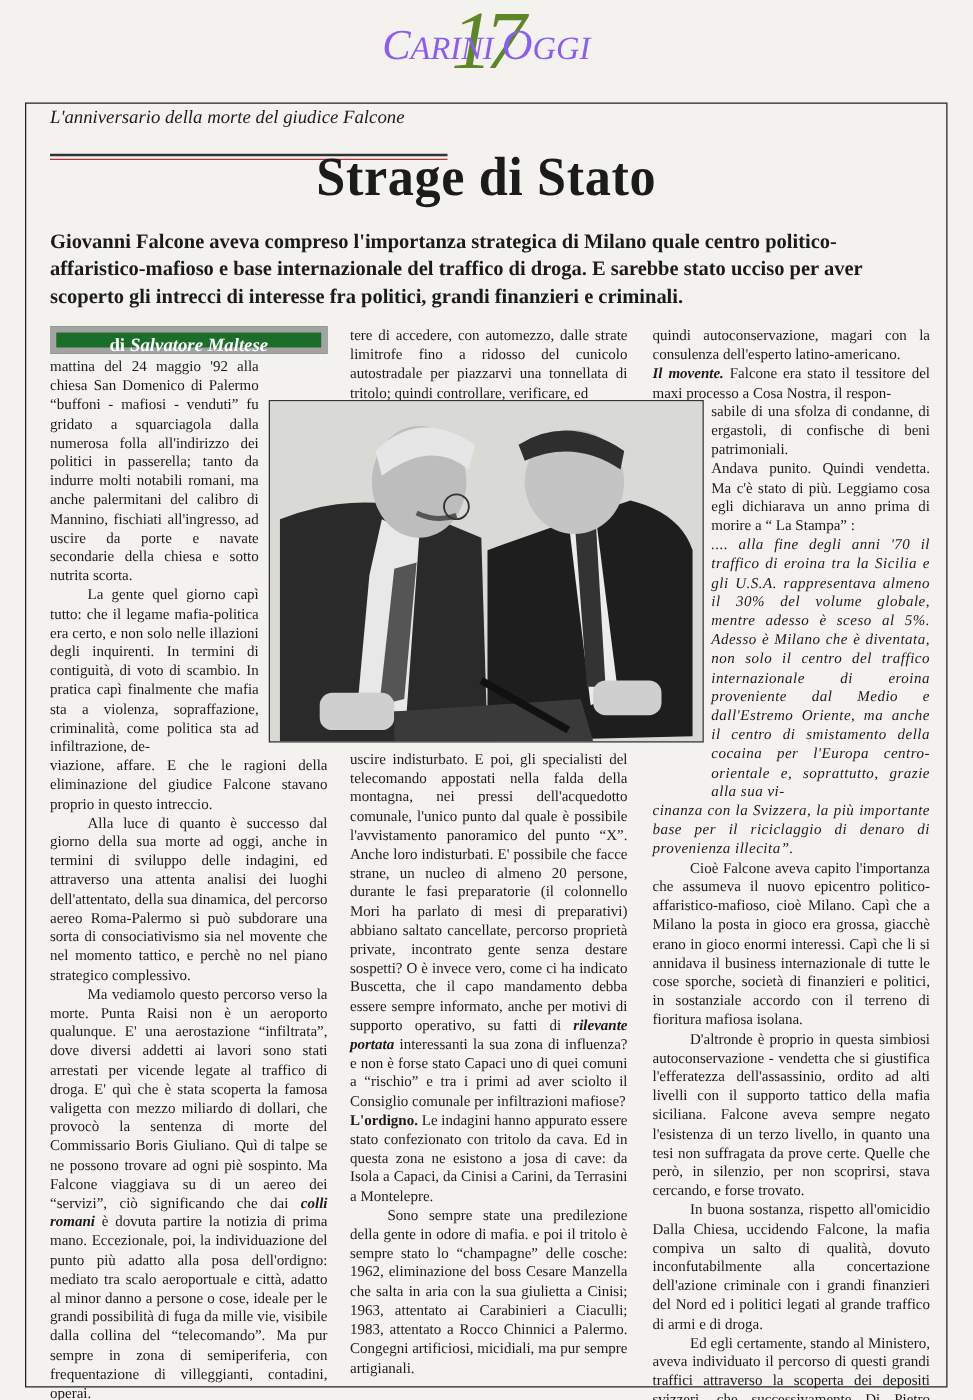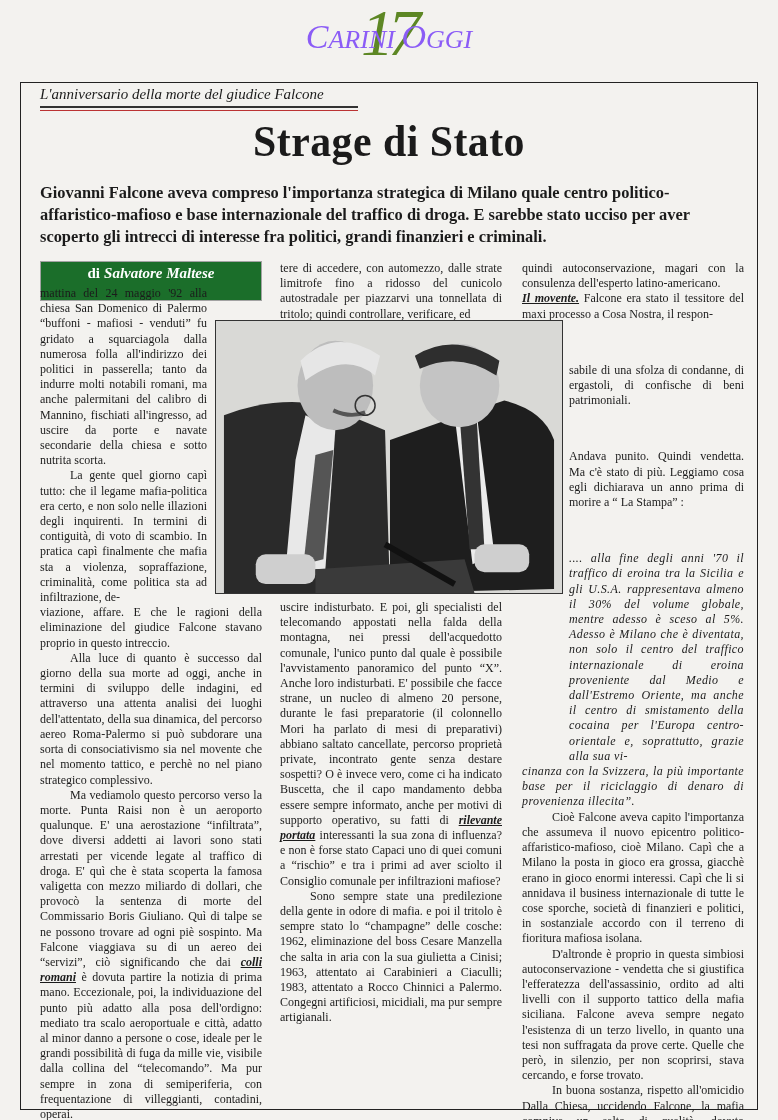--- a/index.html
+++ b/index.html
@@ -8,39 +8,39 @@
   .masthead { position:absolute; top:6px; left:0; width:778px; height:54px; text-align:center; }
   .masthead .num { position:absolute; left:50%; top:-6px; transform:translateX(-52%);
          font-family:"Liberation Serif", serif; font-size:66px; color:#4d7c0f; letter-spacing:-6px;
          font-style:italic; line-height:1; opacity:.9; }
   .masthead .name { position:relative; top:12px; font-family:"Liberation Serif", serif; font-style:italic;
          font-size:26px; color:#8b5cf6; letter-spacing:0px; }
   .masthead .name .big { font-size:34px; }
   .frame { position:absolute; left:20px; top:82px; width:738px; height:1028px; border:1.5px solid #222;
          box-sizing:border-box; }
   .kicker { position:absolute; left:40px; top:86px; width:318px; font-style:italic; font-size:15px;
-         border-bottom:2px solid #333; padding-bottom:3px; }
+         border-bottom:2px solid #333; padding-bottom:20px; }
   .kicker::after { content:""; position:absolute; left:0; bottom:-5px; width:100%; height:1px; background:#b33; }
   .headline { position:absolute; left:0; top:116px; width:778px; text-align:center; font-weight:bold;
          font-family:"Liberation Serif", serif; font-size:44px; transform:scaleX(0.95); letter-spacing:0.5px; }
   .lead { position:absolute; left:40px; top:182px; width:705px; font-weight:bold; font-size:16.4px; line-height:22px; }
-  .byline { position:absolute; left:40px; top:261px; width:222px; height:40px; background:#1b6e2a;
-         border:1px solid #a3a3a3; color:#fff; font-weight:bold; font-size:15px; line-height:22px;
+  .byline { position:absolute; left:40px; top:261px; width:222px; height:22px; background:#1b6e2a;
+         border:5px solid #a3a3a3; color:#fff; font-weight:bold; font-size:15px; line-height:22px;
          text-align:center; box-sizing:border-box; }
   .byline i { margin-left:4px; }
   .col { position:absolute; font-size:12px; line-height:15.2px; text-align:justify; }
   .col p { margin:0; }
   .col .ind { text-indent:30px; }
-  .col b { font-weight:bold;text-decoration:underline; }
+  .col b { font-weight:bold; }
   .col1 { left:40px; top:286px; width:222px; }
   .col1 .narrow { width:167px; }
   .col2 { left:280px; top:261px; width:222px; }
   .col2b { left:280px; top:600px; width:222px; }
   .col3 { left:522px; top:261px; width:222px; }
-  .col3 .narrow { margin-left:47px; width:175px;margin-top:41px; }
+  .col3 .narrow { margin-left:47px; width:175px; }
   .photo { position:absolute; left:215px; top:320px; width:348px; height:274px; border:1.5px solid #333;
          box-sizing:border-box; background:#dcdcdc; overflow:hidden; }
   .photo svg { width:100%; height:100%; display:block; }
   .quote { font-style:italic; font-weight:normal; letter-spacing:0.4px; }
 </style>
 </head>
 <body>
 
 <div class="masthead">
   <span class="num">17</span>
@@ -67,20 +67,21 @@
   <p class="ind">Alla luce di quanto è successo dal giorno della sua morte ad oggi, anche in termini di sviluppo delle indagini, ed attraverso una attenta analisi dei luoghi dell'attentato, della sua dinamica, del percorso aereo Roma-Palermo si può subdorare una sorta di consociativismo sia nel movente che nel momento tattico, e perchè no nel piano strategico complessivo.</p>
   <p class="ind"><span>Ma vediamolo questo percorso verso la morte. Punta Raisi non è un aeroporto qualunque. E' una aerostazione “infiltrata”, dove diversi addetti ai lavori sono stati arrestati per vicende legate al traffico di droga. E' quì che è stata scoperta la famosa valigetta con mezzo miliardo di dollari, che provocò la sentenza di morte del Commissario Boris Giuliano. Quì di talpe se ne possono trovare ad ogni piè sospinto. Ma Falcone viaggiava su di un aereo dei “servizi”, ciò significando che dai</span> <b><i>colli romani</i></b> <span>è dovuta partire la notizia di prima mano. Eccezionale, poi, la individuazione del punto più adatto alla posa dell'ordigno: mediato tra scalo aeroportuale e città, adatto al minor danno  a persone o cose, ideale per le grandi possibilità di fuga da mille vie, visibile dalla collina del “telecomando”. Ma pur sempre in zona di semiperiferia, con frequentazione di villeggianti, contadini, operai.</span></p>
 
 </div>
 
 <div class="col col2">
   <p>tere di accedere, con automezzo, dalle strate limitrofe fino a ridosso del cunicolo autostradale per piazzarvi una tonnellata di tritolo; quindi controllare, verificare, ed</p>
 </div>
 <div class="col col2b">
   <p><span>uscire indisturbato. E poi, gli specialisti del telecomando appostati nella falda della montagna, nei pressi dell'acquedotto comunale, l'unico punto dal quale è possibile l'avvistamento panoramico del punto “X”. Anche loro indisturbati. E' possibile che facce strane, un nucleo di almeno 20 persone, durante le fasi preparatorie (il colonnello Mori ha parlato di mesi di preparativi) abbiano saltato cancellate, percorso proprietà private, incontrato gente senza destare sospetti? O è invece vero, come ci ha indicato Buscetta, che il capo mandamento debba essere sempre informato, anche per motivi di supporto operativo, su fatti di</span> <b><i>rilevante portata</i></b> <span>interessanti la sua zona di influenza? e non è forse stato Capaci uno di quei comuni a “rischio” e tra i primi ad aver sciolto il Consiglio comunale per infiltrazioni mafiose?</span></p>
+  <p><b>L'ordigno.</b> <span>Le indagini hanno appurato essere stato confezionato con tritolo da cava. Ed in questa zona ne esistono a josa di cave: da Isola a Capaci, da Cinisi a Carini, da Terrasini a Montelepre.</span></p>
   <p class="ind"><span>Sono sempre state una predilezione della gente in odore di mafia. e poi il tritolo è sempre stato lo “champagne” delle cosche: 1962, eliminazione del boss Cesare Manzella che salta in aria con la sua giulietta a Cinisi; 1963, attentato ai Carabinieri a Ciaculli; 1983, attentato a Rocco Chinnici a Palermo. Congegni artificiosi, micidiali, ma pur sempre artigianali.</span>  </p>
 </div>
 
 <div class="col col3">
   <p>quindi autoconservazione, magari con la consulenza dell'esperto latino-americano.</p>
   <p><b><i>Il movente.</i></b> <span>Falcone era stato il tessitore del maxi processo a Cosa Nostra, il respon-</span></p>
   <p class="narrow">sabile di una sfolza di condanne, di ergastoli, di confische di beni patrimoniali.</p>
   <p class="narrow">Andava punito. Quindi vendetta. Ma c'è stato di più.  Leggiamo cosa egli dichiarava un anno prima di morire a “ La Stampa” :</p>
   <p class="narrow quote">....  alla fine degli anni '70 il traffico di eroina tra la Sicilia e gli  U.S.A. rappresentava almeno il 30% del volume globale, mentre adesso è sceso al 5%. Adesso è Milano che è diventata, non solo il centro del traffico internazionale di eroina proveniente dal Medio e dall'Estremo Oriente, ma  anche  il  centro  di smistamento della cocaina per l'Europa centro-orientale e, soprattutto, grazie alla sua vi-</p>
   <p class="quote">cinanza con la Svizzera, la più importante base per il riciclaggio di denaro di provenienza illecita”.</p>

